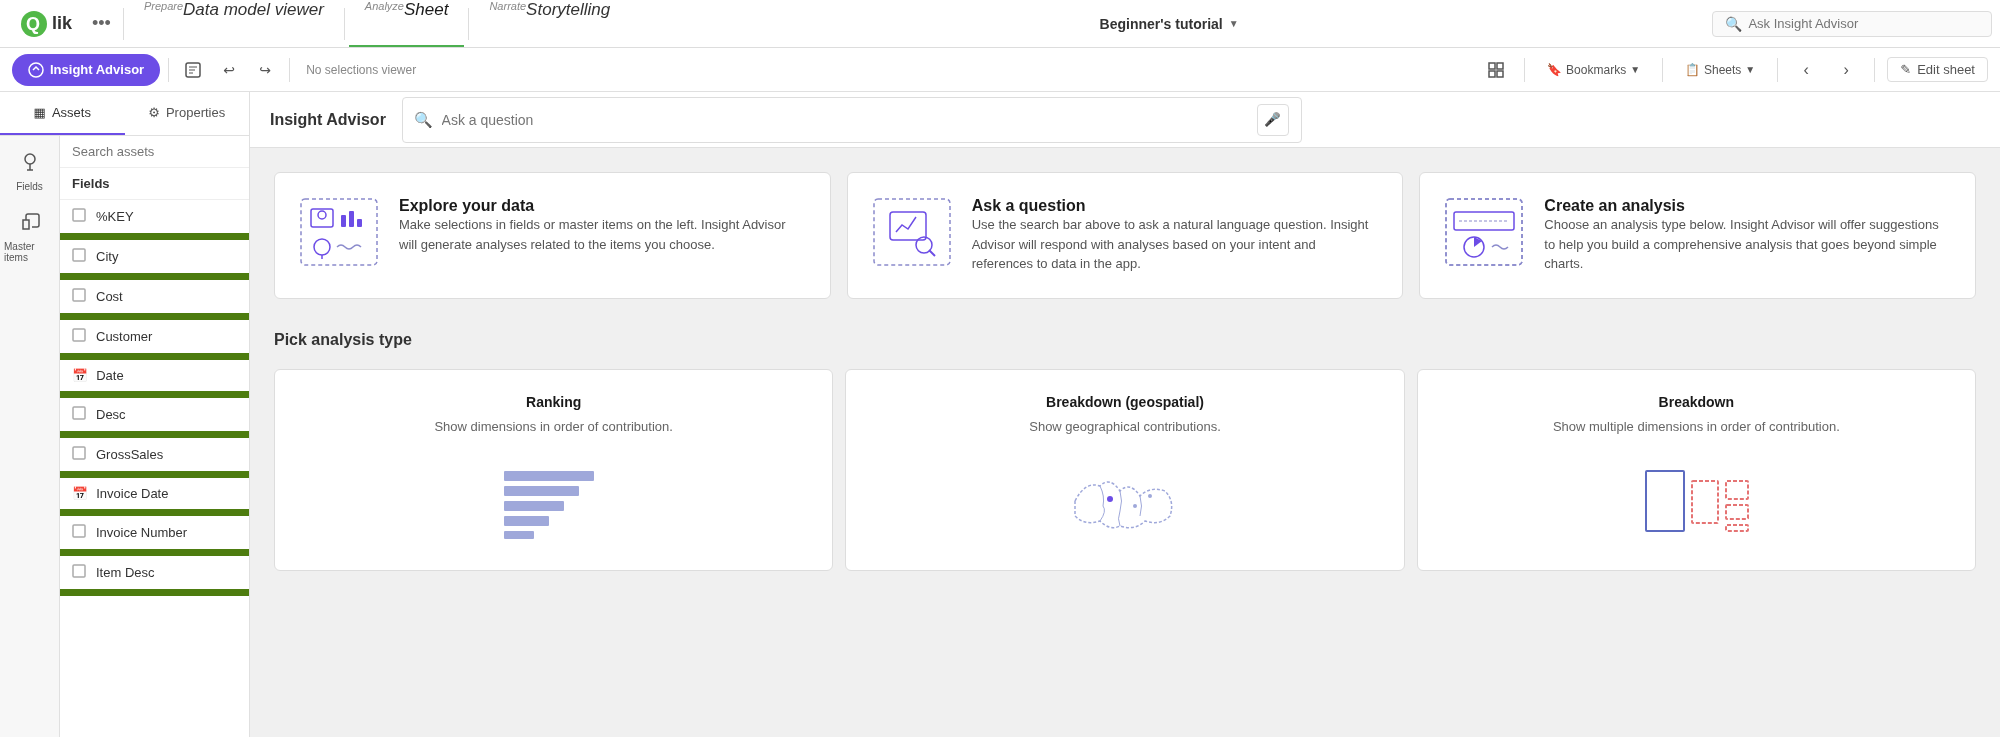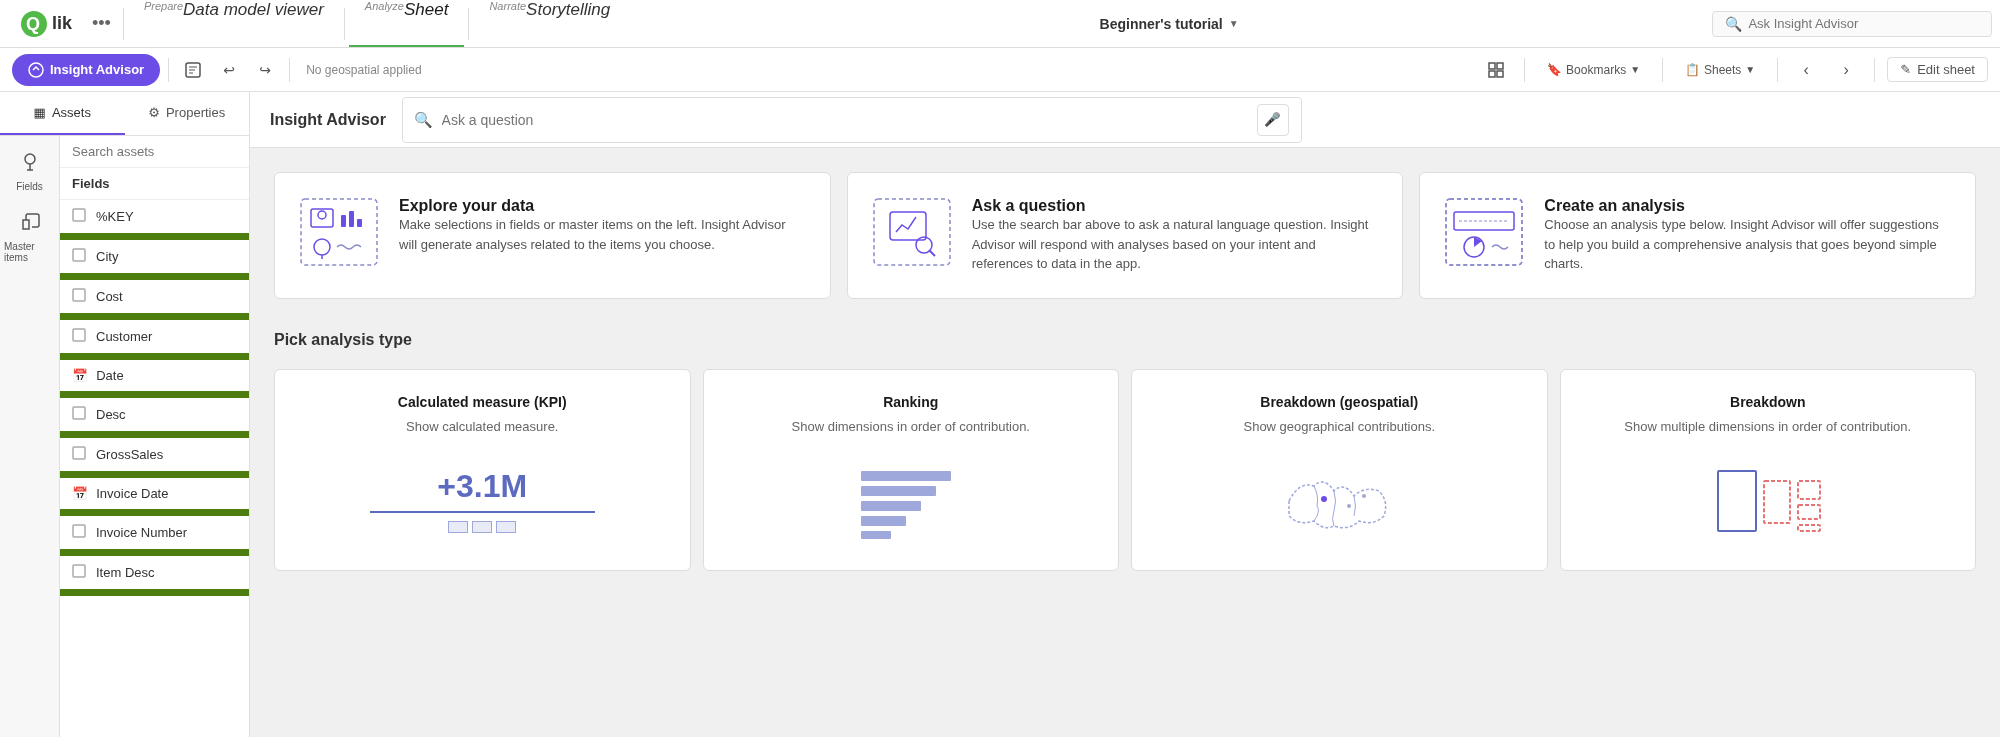--- a/index.html
+++ b/index.html
@@ -320,21 +320,21 @@
       <line x1="5" y1="12" x2="9" y2="12" stroke="#555" stroke-width="1"></line>
     </svg>
   </button>
   <button class="toolbar-icon-btn">
     <span style="font-size:14px;">↩</span>
   </button>
   <button class="toolbar-icon-btn">
     <span style="font-size:14px;">↪</span>
   </button>
   <div class="toolbar-separator"></div>
-  <span class="no-selections">No geospatial applied</span>
+  <span class="no-selections">No selections viewer</span>
   <div class="toolbar-right">
     <button class="toolbar-icon-btn">
       <svg width="18" height="18" viewBox="0 0 18 18">
         <rect x="2" y="2" width="6" height="6" fill="none" stroke="#555" stroke-width="1.5"></rect>
         <rect x="10" y="2" width="6" height="6" fill="none" stroke="#555" stroke-width="1.5"></rect>
         <rect x="2" y="10" width="6" height="6" fill="none" stroke="#555" stroke-width="1.5"></rect>
         <rect x="10" y="10" width="6" height="6" fill="none" stroke="#555" stroke-width="1.5"></rect>
       </svg>
     </button>
     <div class="toolbar-separator"></div>
@@ -549,35 +549,20 @@
             <h3>Create an analysis</h3>
             <p>Choose an analysis type below. Insight Advisor will offer suggestions to help you build a comprehensive analysis that goes beyond simple charts.</p>
           </div>
         </div>
       </div>
 
       <div>
         <div class="analysis-section-title">Pick analysis type</div>
         <div class="analysis-cards-row">
 
-          <div class="analysis-card">
-            <div class="analysis-card-title">Calculated measure (KPI)</div>
-            <div class="analysis-card-desc">Show calculated measure.</div>
-            <div class="analysis-card-visual">
-              <div class="kpi-visual">
-                <span class="kpi-value">+3.1M</span>
-                <div class="kpi-underline"></div>
-                <div class="kpi-boxes">
-                  <div class="kpi-box"></div>
-                  <div class="kpi-box"></div>
-                  <div class="kpi-box"></div>
-                </div>
-              </div>
-            </div>
-          </div>
 
           <div class="analysis-card">
             <div class="analysis-card-title">Ranking</div>
             <div class="analysis-card-desc">Show dimensions in order of contribution.</div>
             <div class="analysis-card-visual">
               <svg width="120" height="80" viewBox="0 0 120 80">
 
                 <rect x="10" y="10" width="90" height="10" rx="1" fill="#9fa8da"></rect>
                 <rect x="10" y="25" width="75" height="10" rx="1" fill="#9fa8da"></rect>
                 <rect x="10" y="40" width="60" height="10" rx="1" fill="#9fa8da"></rect>

